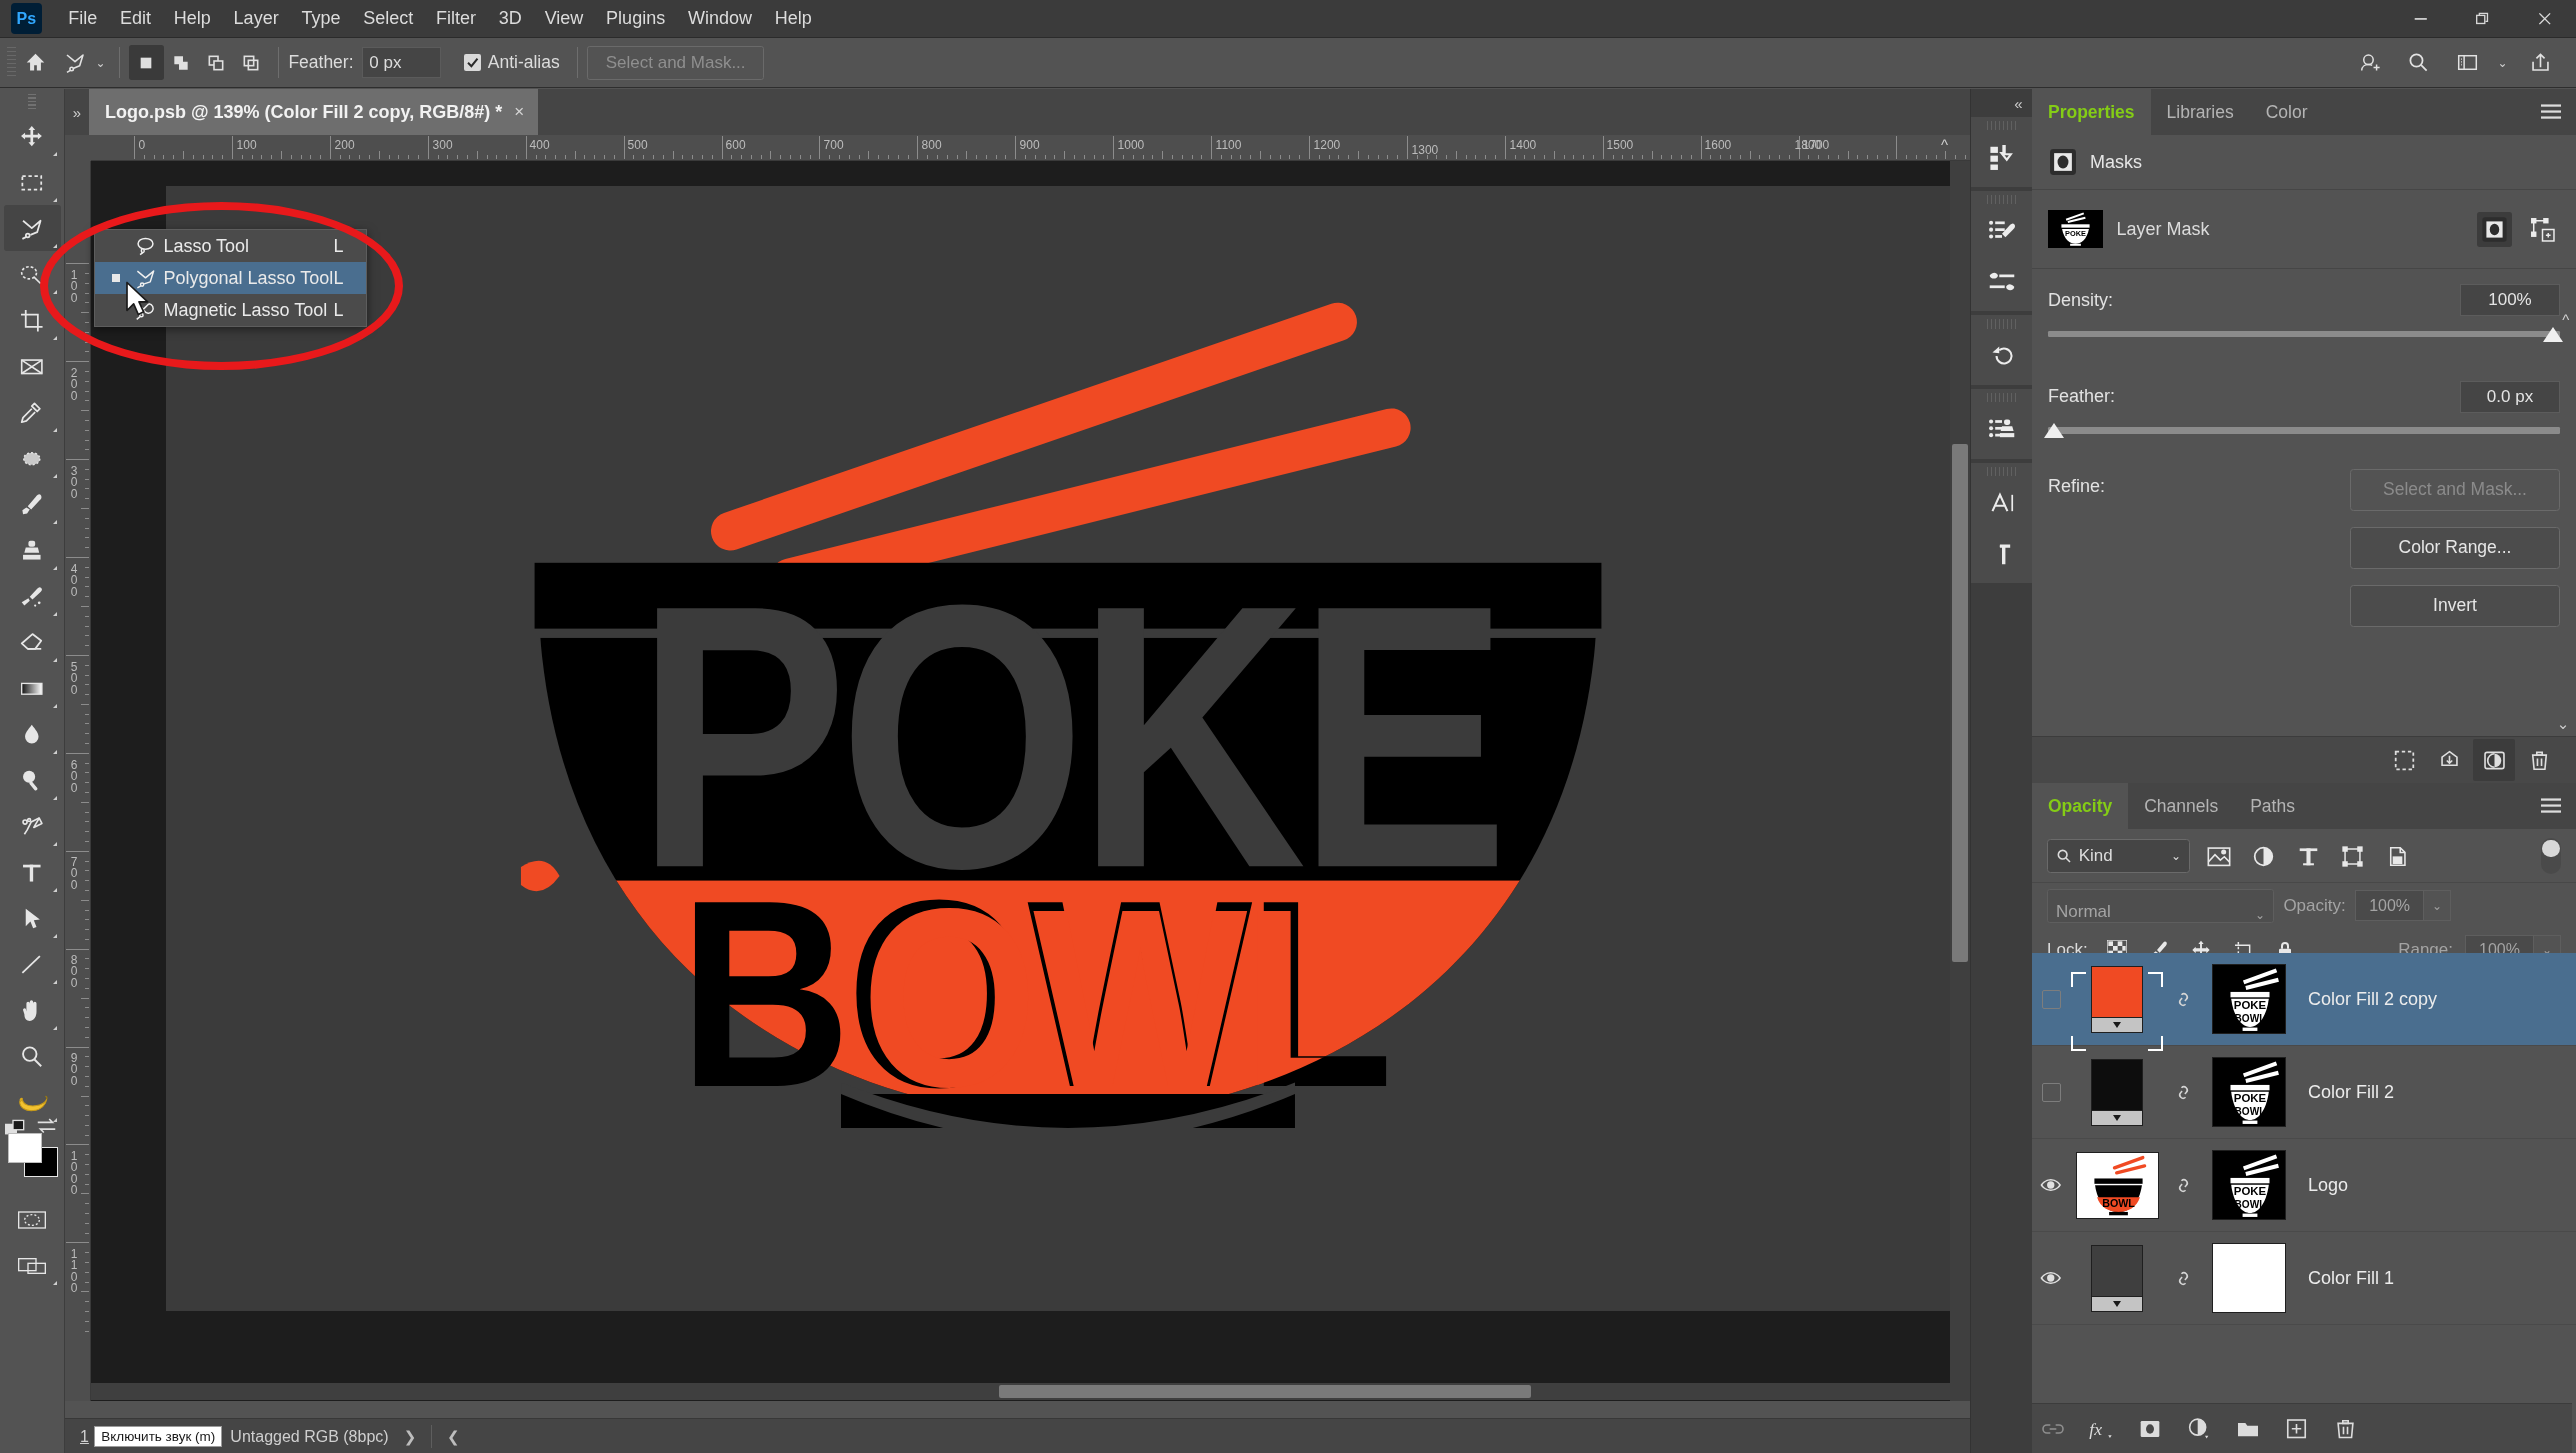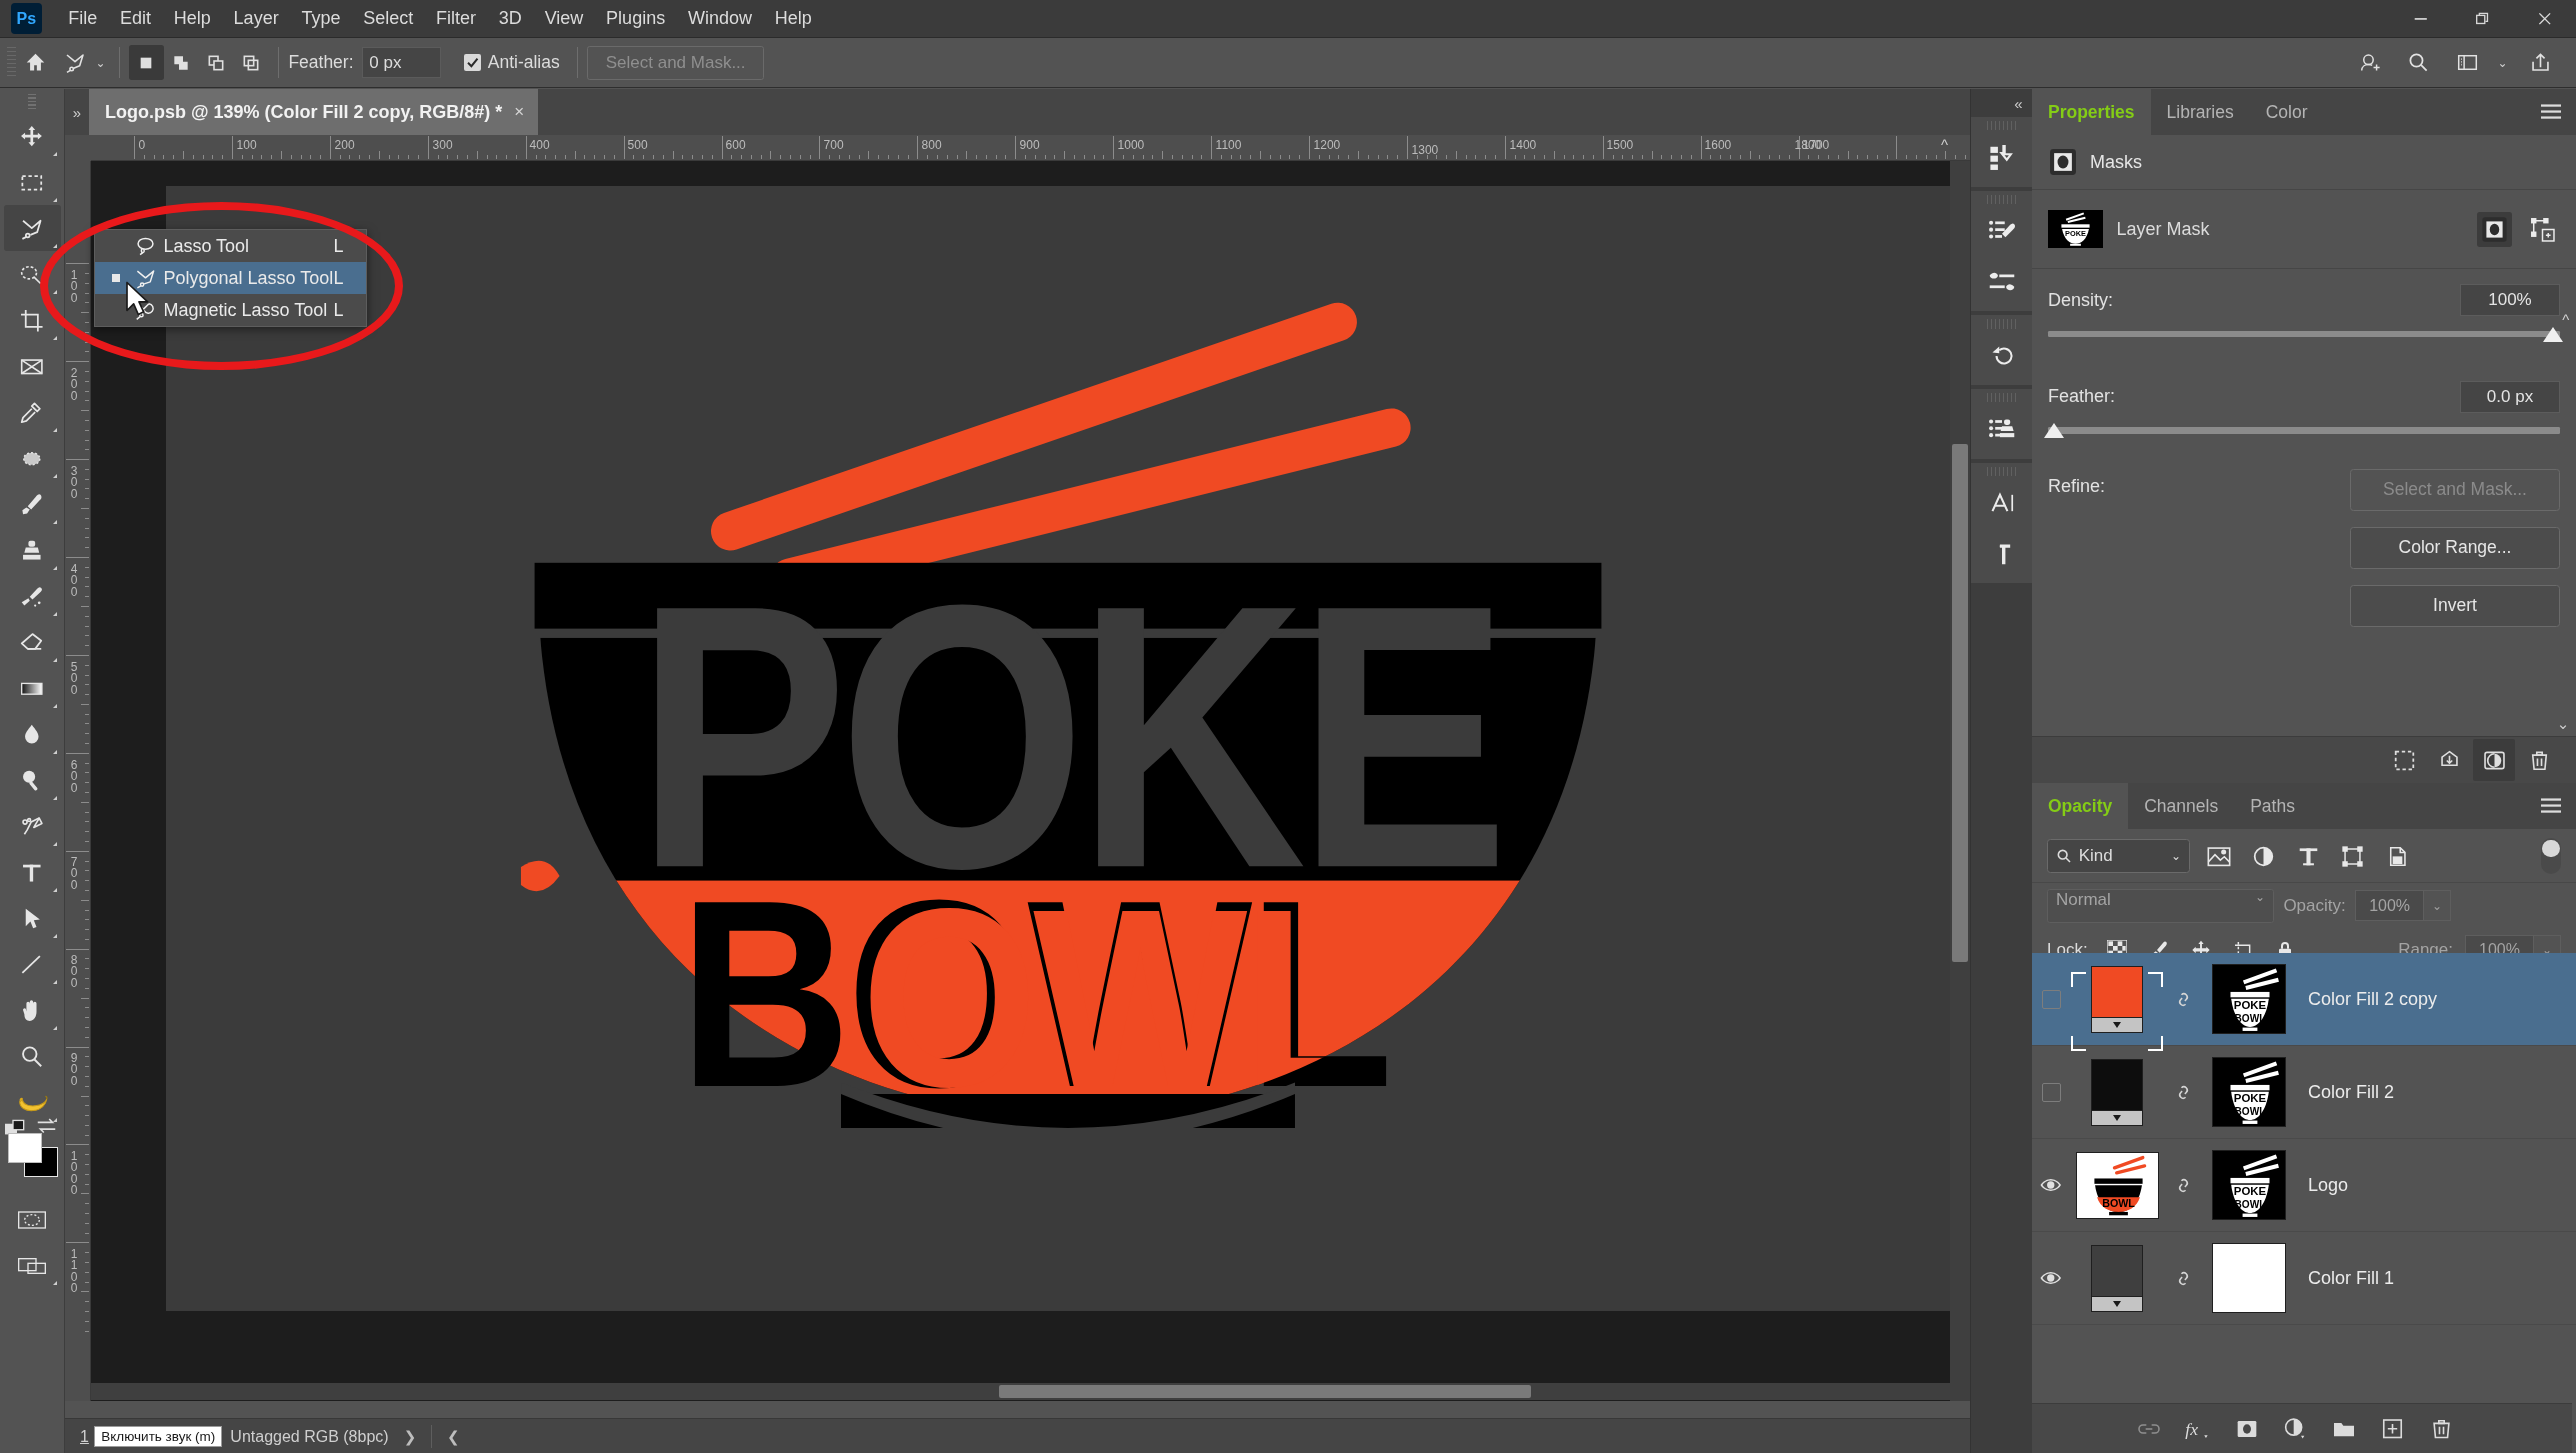--- a/index.html
+++ b/index.html
@@ -276,21 +276,21 @@
     display:flex; align-items:center; padding:0 8px; gap:6.7px; font-size:17px; color:#dcdcdc;
   }
   .kind-select .chev { margin-left:auto; font-size:12px;}
   .lf-ico { width:31px; height:31px; display:flex; align-items:center; justify-content:center; color:#e8e8e8;}
   .lf-toggle { margin-left:auto; width:20px; height:36px; background:#4a4a4a; border-radius:10px; position:relative;}
   .lf-toggle i { position:absolute; top:1.3px; left:1.3px; width:17.5px; height:17.5px; border-radius:50%; background:#d8d8d8;}
 
   .lblend { display:flex; align-items:center; gap:9.4px; padding:5.4px 15px 6.7px; border-top:0.7px solid #484848;}
   .blend-select {
     width:227px; height:34px; background:#4e4e4e; border:0.7px solid #5e5e5e; border-radius:2.7px;
-    display:flex; align-items:flex-start; padding:0 8px; font-size:17px; color:#a4a4a4;
+    display:flex; align-items:flex-end; padding:0 8px; font-size:17px; color:#a4a4a4;
   }
   .blend-select .chev { margin-left:auto; font-size:12px;}
   .sm-label { font-size:17px; color:#a4a4a4; }
   .sm-value {
     background:#4a4a4a; border:0.7px solid #5e5e5e; height:31px; width:69px;
     display:flex; align-items:center; justify-content:center; font-size:16px; color:#a4a4a4;
   }
   .sm-chev { width:27px; height:31px; border:0.7px solid #5e5e5e; border-left:none; display:flex; align-items:center; justify-content:center; color:#a0a0a0; font-size:12px;}
 
   .llock { display:flex; align-items:center; gap:12px; padding:5.4px 15px 8px;}
@@ -318,21 +318,21 @@
      display:flex; align-items:center; justify-content:center;}
   .fill-thumb .bar i { width:0;height:0;border-left:4.7px solid transparent;border-right:4.7px solid transparent;border-top:6px solid #1a1a1a;}
   .img-thumb { width:83px; height:67px; border:1.3px solid #1f1f1f; background:#fff; position:relative; overflow:hidden;}
   .link-cell { width:38px; display:flex; align-items:center; justify-content:center; color:#d4d4d4;}
   .mask-cell { width:94px; display:flex; align-items:center; justify-content:center;}
   .mask-thumb-l { width:74px; height:70px; border:1.3px solid #1f1f1f; background:#000; position:relative; overflow:hidden;}
   .layer-name { font-size:18px; color:#ececec; padding-left:12px;}
 
   .lfooter {
     position:absolute; left:0; right:4px; bottom:0; height:50px; background:#484848;
-    display:flex; align-items:center; justify-content:center; padding-right:13.5px; gap:6.7px;
+    display:flex; align-items:center; justify-content:flex-start; padding-right:13.5px; gap:6.7px;
     border-top:0.7px solid #3c3c3c;
   }
   .lf-btn { width:42px; height:42px; display:flex; align-items:center; justify-content:center; color:#dcdcdc;}
   .lf-btn.dim { color:#8e8e8e; }
 </style>
 </head>
 <body>
 
 <div class="menubar">
   <div class="ps-logo">Ps</div>

